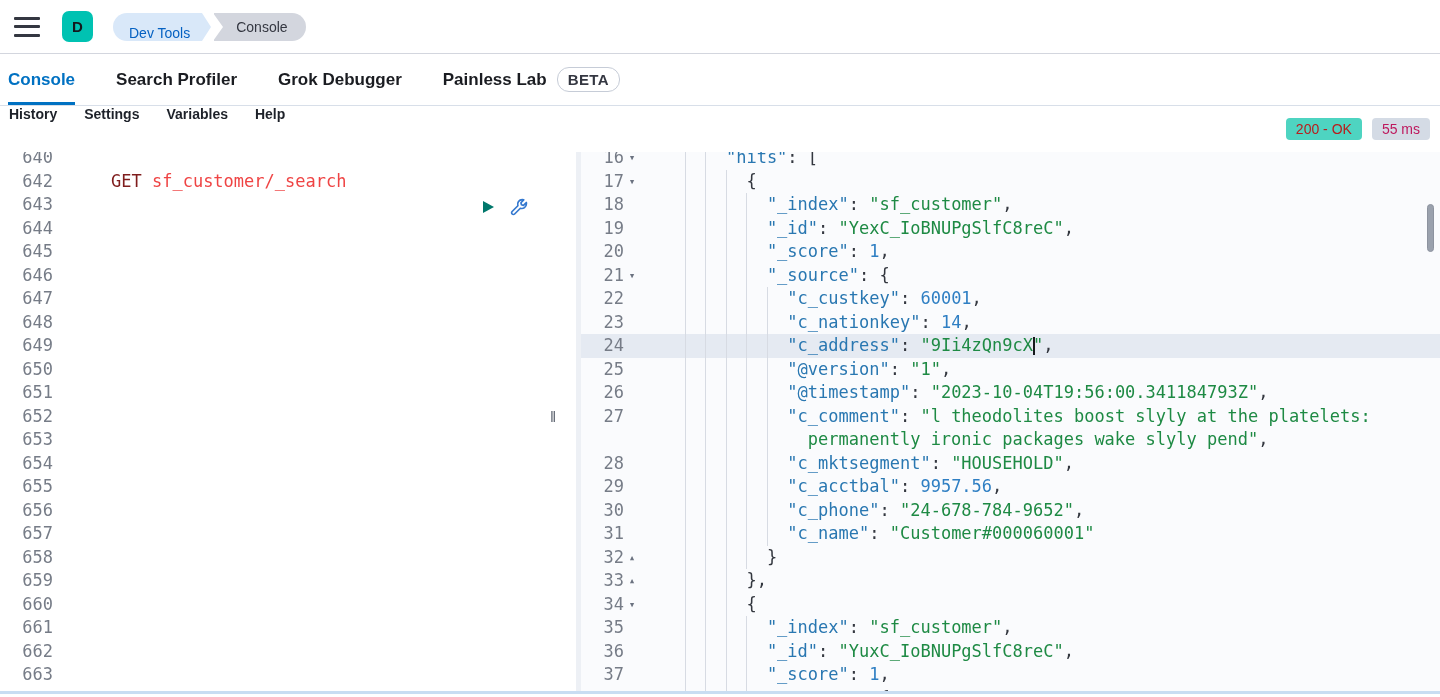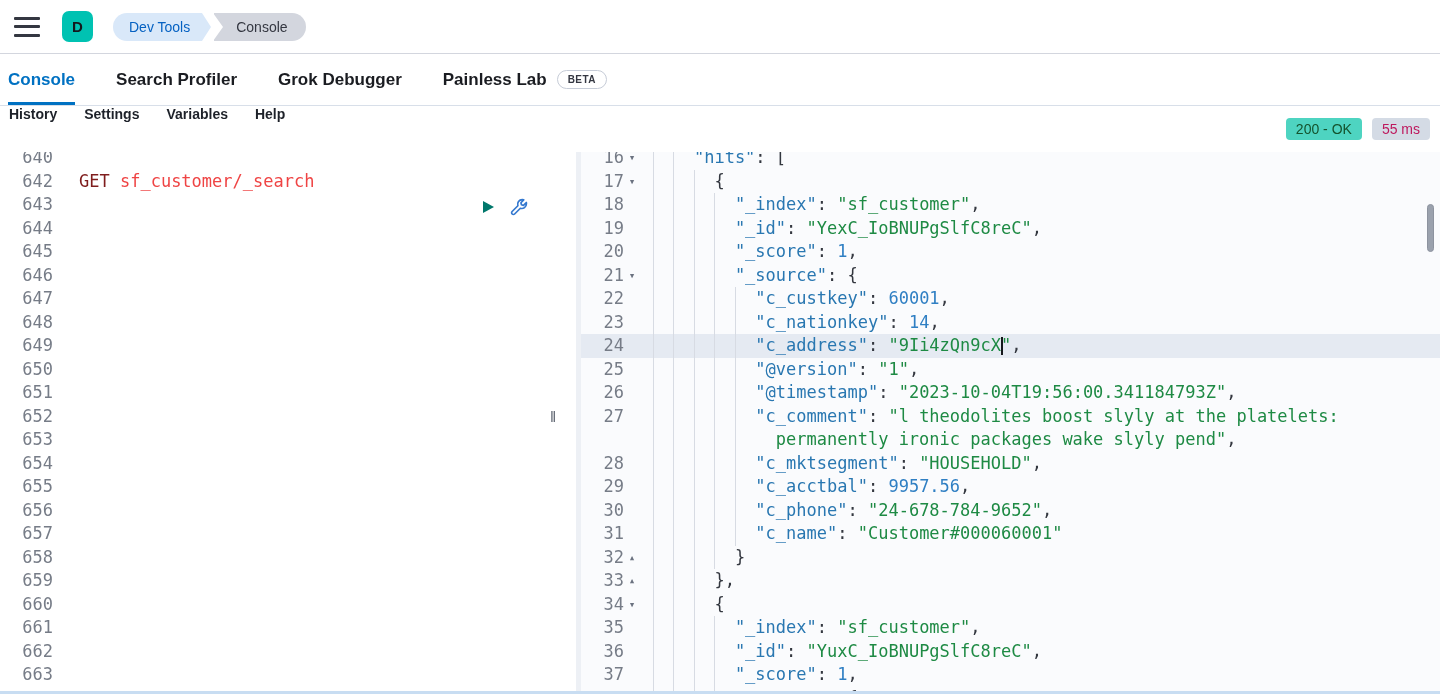--- a/index.html
+++ b/index.html
@@ -7,56 +7,56 @@
               font-family:"Liberation Sans", sans-serif; color:#343741; }
 
   
   .topnav { height:54px; border-bottom:1px solid #d3d6de; display:flex; align-items:center; padding-left:14px; background:#fff; }
   .hamburger { width:26px; height:20px; display:flex; flex-direction:column; justify-content:space-between; cursor:pointer; }
   .hamburger span { display:block; height:3px; background:#343741; border-radius:1px; }
   .logo { width:31px; height:31px; margin-left:22px; border-radius:7px; background:#00c2b2;
           display:flex; align-items:center; justify-content:center; font-weight:700; font-size:15px; color:#14181d; }
   .crumbs { display:flex; align-items:center; margin-left:20px; }
   .crumb { height:28px; display:flex; align-items:center; font-size:14px; font-weight:500; position:relative; }
-  .crumb.blue { background:#d9e8f9; color:#0561c2; border-radius:14px 0 0 14px; padding:0 12px 0 16px; }
+  .crumb.blue { background:#d9e8f9; color:#0561c2; border-radius:14px 0 0 14px; padding:0 12px 0 16px;align-items:flex-end; }
   .crumb.blue::after { content:""; position:absolute; left:100%; top:0; border-top:14px solid transparent;
                        border-bottom:14px solid transparent; border-left:9px solid #d9e8f9; }
   .crumb.gray { background:#d3d6de; color:#343741; border-radius:0 14px 14px 0; padding:0 18px 0 22px; margin-left:12px; }
   .crumb.gray::before { content:""; position:absolute; left:-1px; top:0; border-top:14px solid transparent;
                         border-bottom:14px solid transparent; border-left:10px solid #fff; }
 
   
   .tabrow { height:52px; border-bottom:1px solid #d8dfe9; display:flex; align-items:center; padding-left:8px; background:#fff; }
   .tab { font-size:17px; font-weight:700; color:#1a1c21; margin-right:41px; height:100%; display:flex; align-items:center; position:relative; cursor:pointer; }
   .tab.active { color:#0071c2; }
   .tab.active::after { content:""; position:absolute; left:0; right:0; bottom:0; height:3px; background:#0071c2; }
   .beta { margin-left:10px; border:1px solid #c6ccd7; border-radius:12px; padding:3px 10px;
-          font-size:10px; font-weight:700; letter-spacing:0.4px; color:#343741; }
+          font-size:15px; font-weight:700; letter-spacing:0.4px; color:#343741; }
 
   
   .toolbar { height:46px; display:flex; padding:0 10px 0 9px; background:#fff; }
   .menu-item { font-size:14px; font-weight:700; color:#1d2129; margin-right:27px; cursor:pointer; }
   .toolbar .right { margin-left:auto; display:flex; gap:10px; align-items:center; }
-  .badge { font-size:14px; font-weight:500; padding:3px 10px; border-radius:4px; color:#14532d; }
+  .badge { font-size:14px; font-weight:500; padding:3px 10px; border-radius:4px; color:#b91c1c; }
   .badge.ok { background:#4ed4c1; }
   .badge.ms { background:#d4dbe5; color:#be185d; }
 
   
   .workspace { height:539px; display:flex; position:relative;
                font-family:"DejaVu Sans Mono", monospace; font-size:17px; }
   .panel { overflow:hidden; position:relative; height:100%; }
   .left-panel { width:540px; background:#fff; }
   .divider { width:36px; position:relative; background:#fff; }
   .drag-handle { position:absolute; top:256px; left:10px; color:#585f6b; font-size:15px;
                  font-family:"Liberation Sans", sans-serif; cursor:col-resize; }
   .right-panel { flex:1; background:#fafbfd; }
   .right-panel::before { content:""; position:absolute; left:0; top:0; bottom:0; width:5px; background:#edf0f5; }
 
   .rows { margin-top:-6px; }
-  .row { display:flex; height:23.5px; line-height:23.5px; white-space:pre; }
+  .row { display:flex; height:23.5px; line-height:23.5px; white-space:pre;gap:32px; }
   .row.active-l { background:#e8edf4; }
   .row.active-r { background:#e5eaf2; }
   .gut-l { width:66px; padding-right:13px; text-align:right; color:#767c87; flex:none; }
   .gut-r { width:64px; flex:none; display:flex; color:#767c87; }
   .gut-r .num { flex:1; text-align:right; }
   .gut-r .fold { width:16px; text-align:center; font-size:11px; color:#6b7280; cursor:pointer; }
   .code { padding-left:13px; flex:1; cursor:text; }
   .guide { display:inline-block; width:2ch; height:23.5px; vertical-align:top; border-left:1px solid #d7dbe3; }
   .pad2 { display:inline-block; width:2ch; }
 

